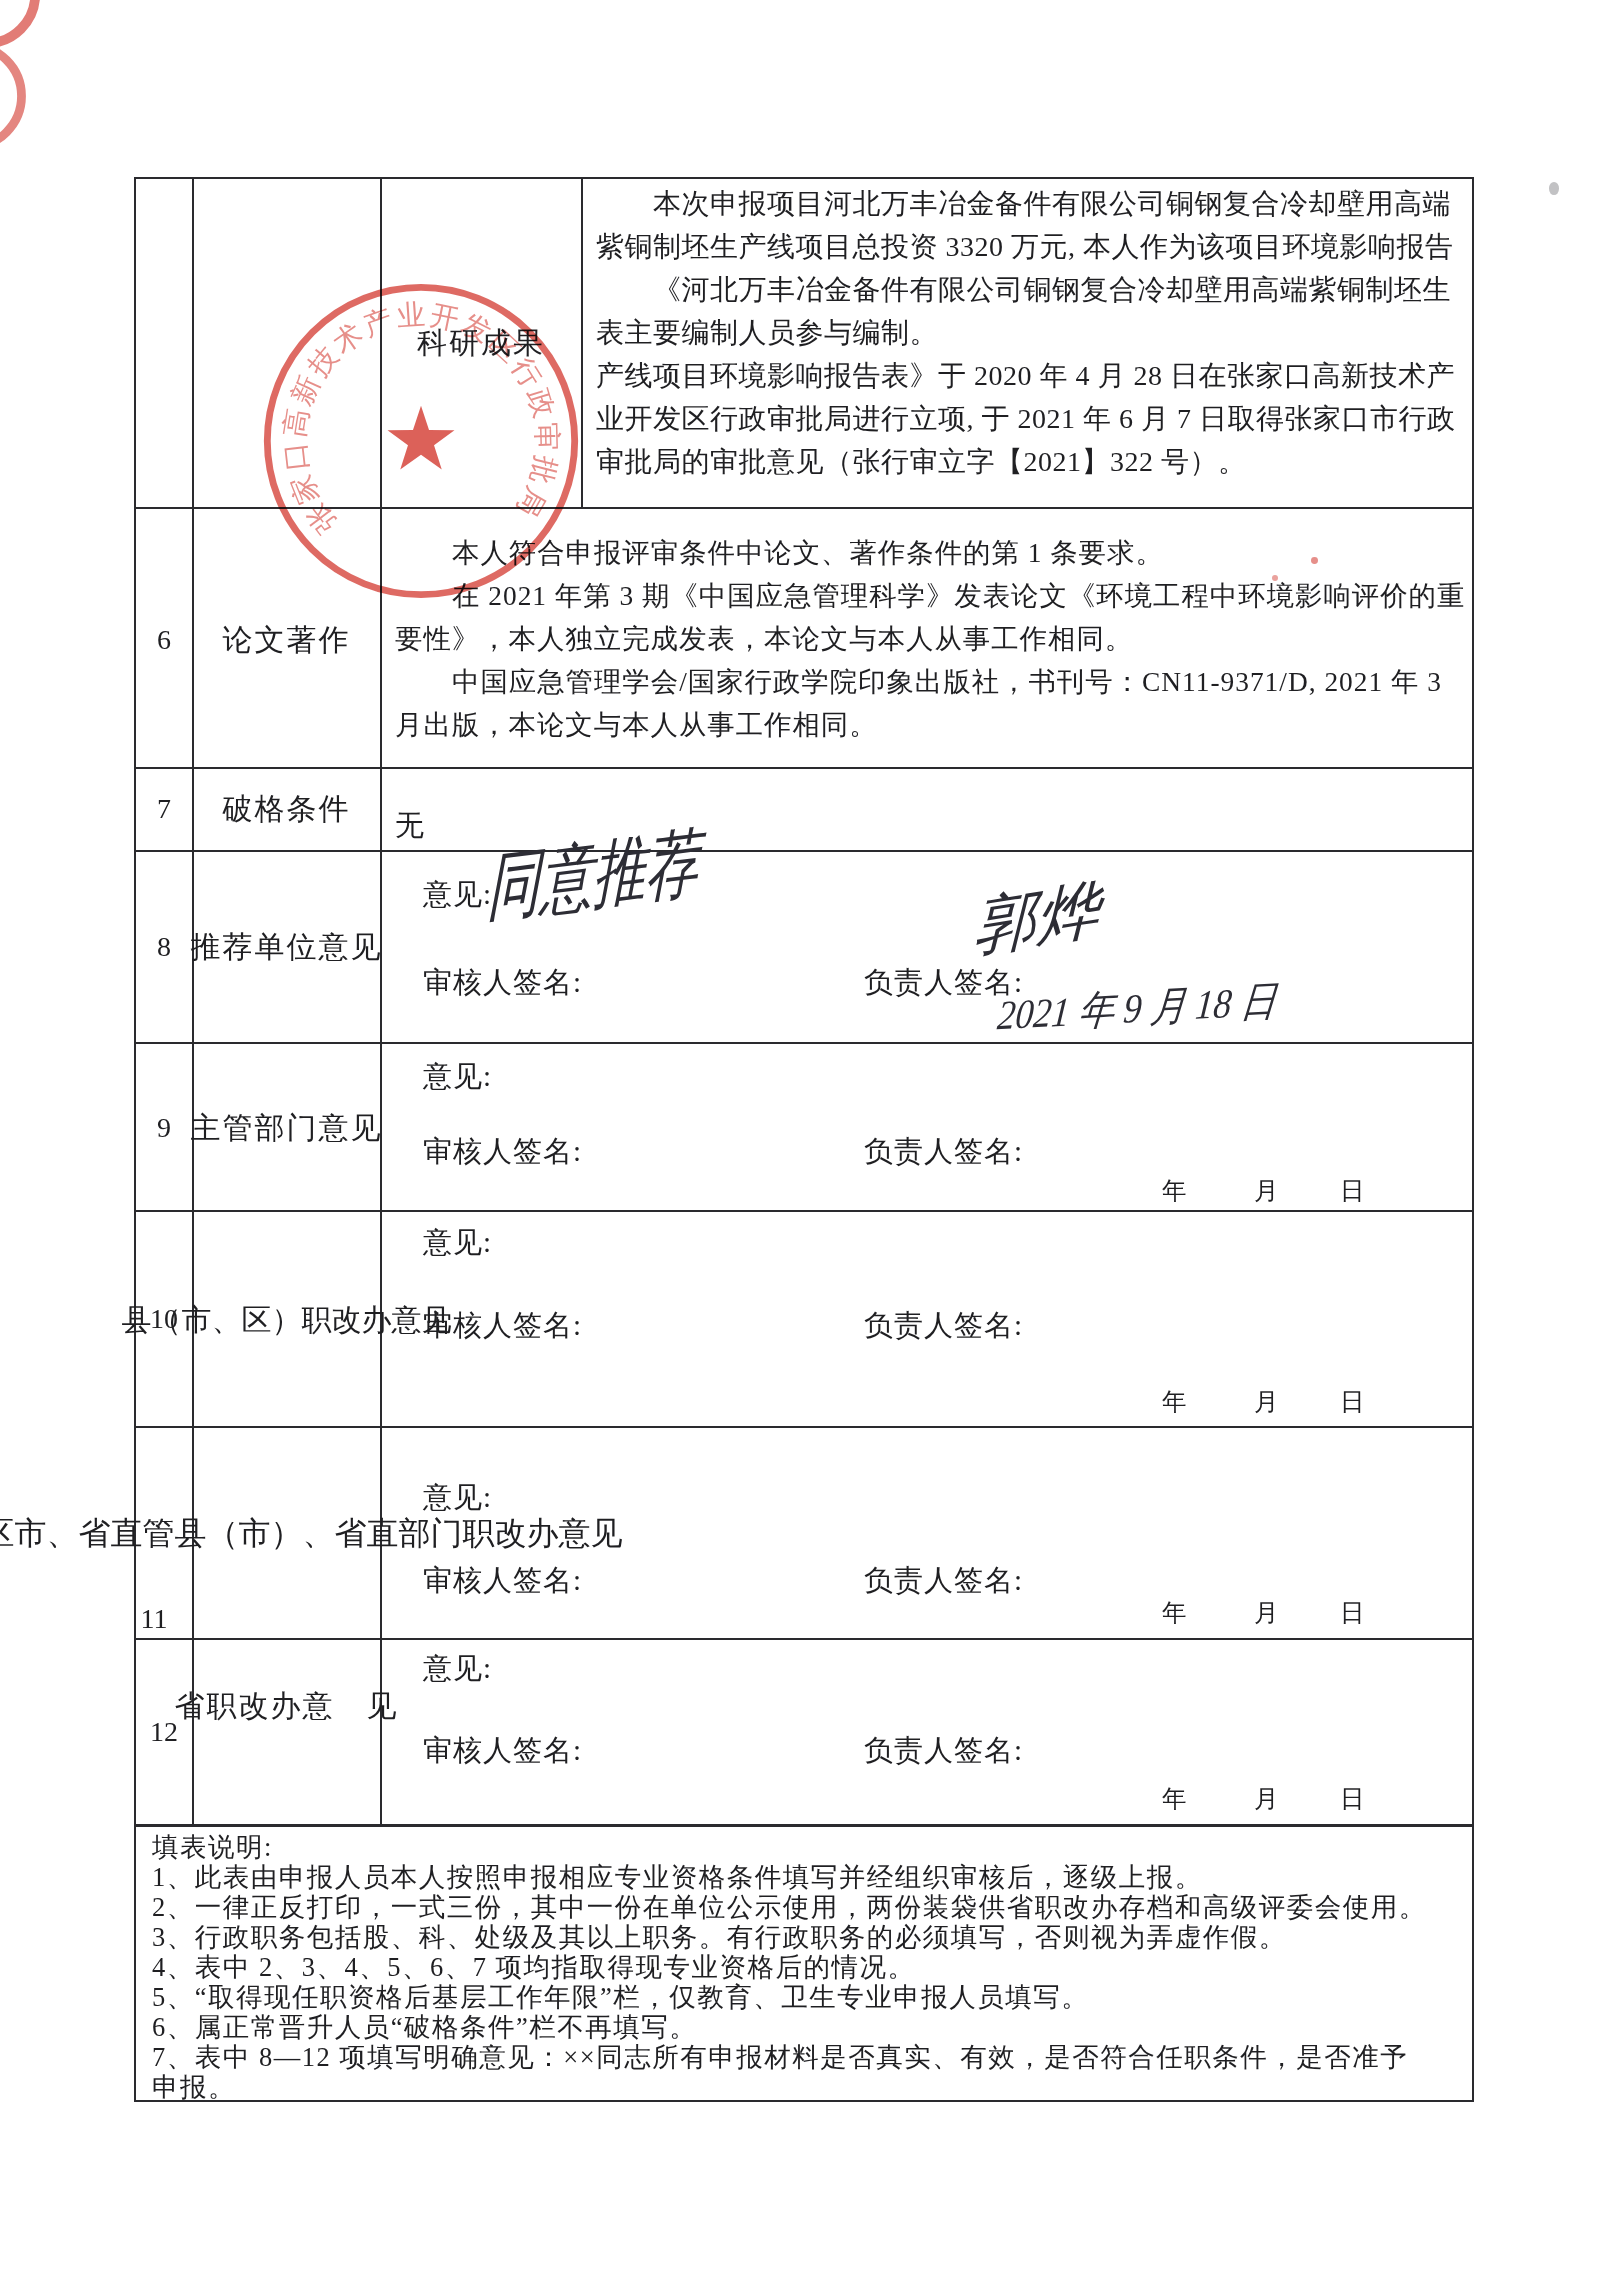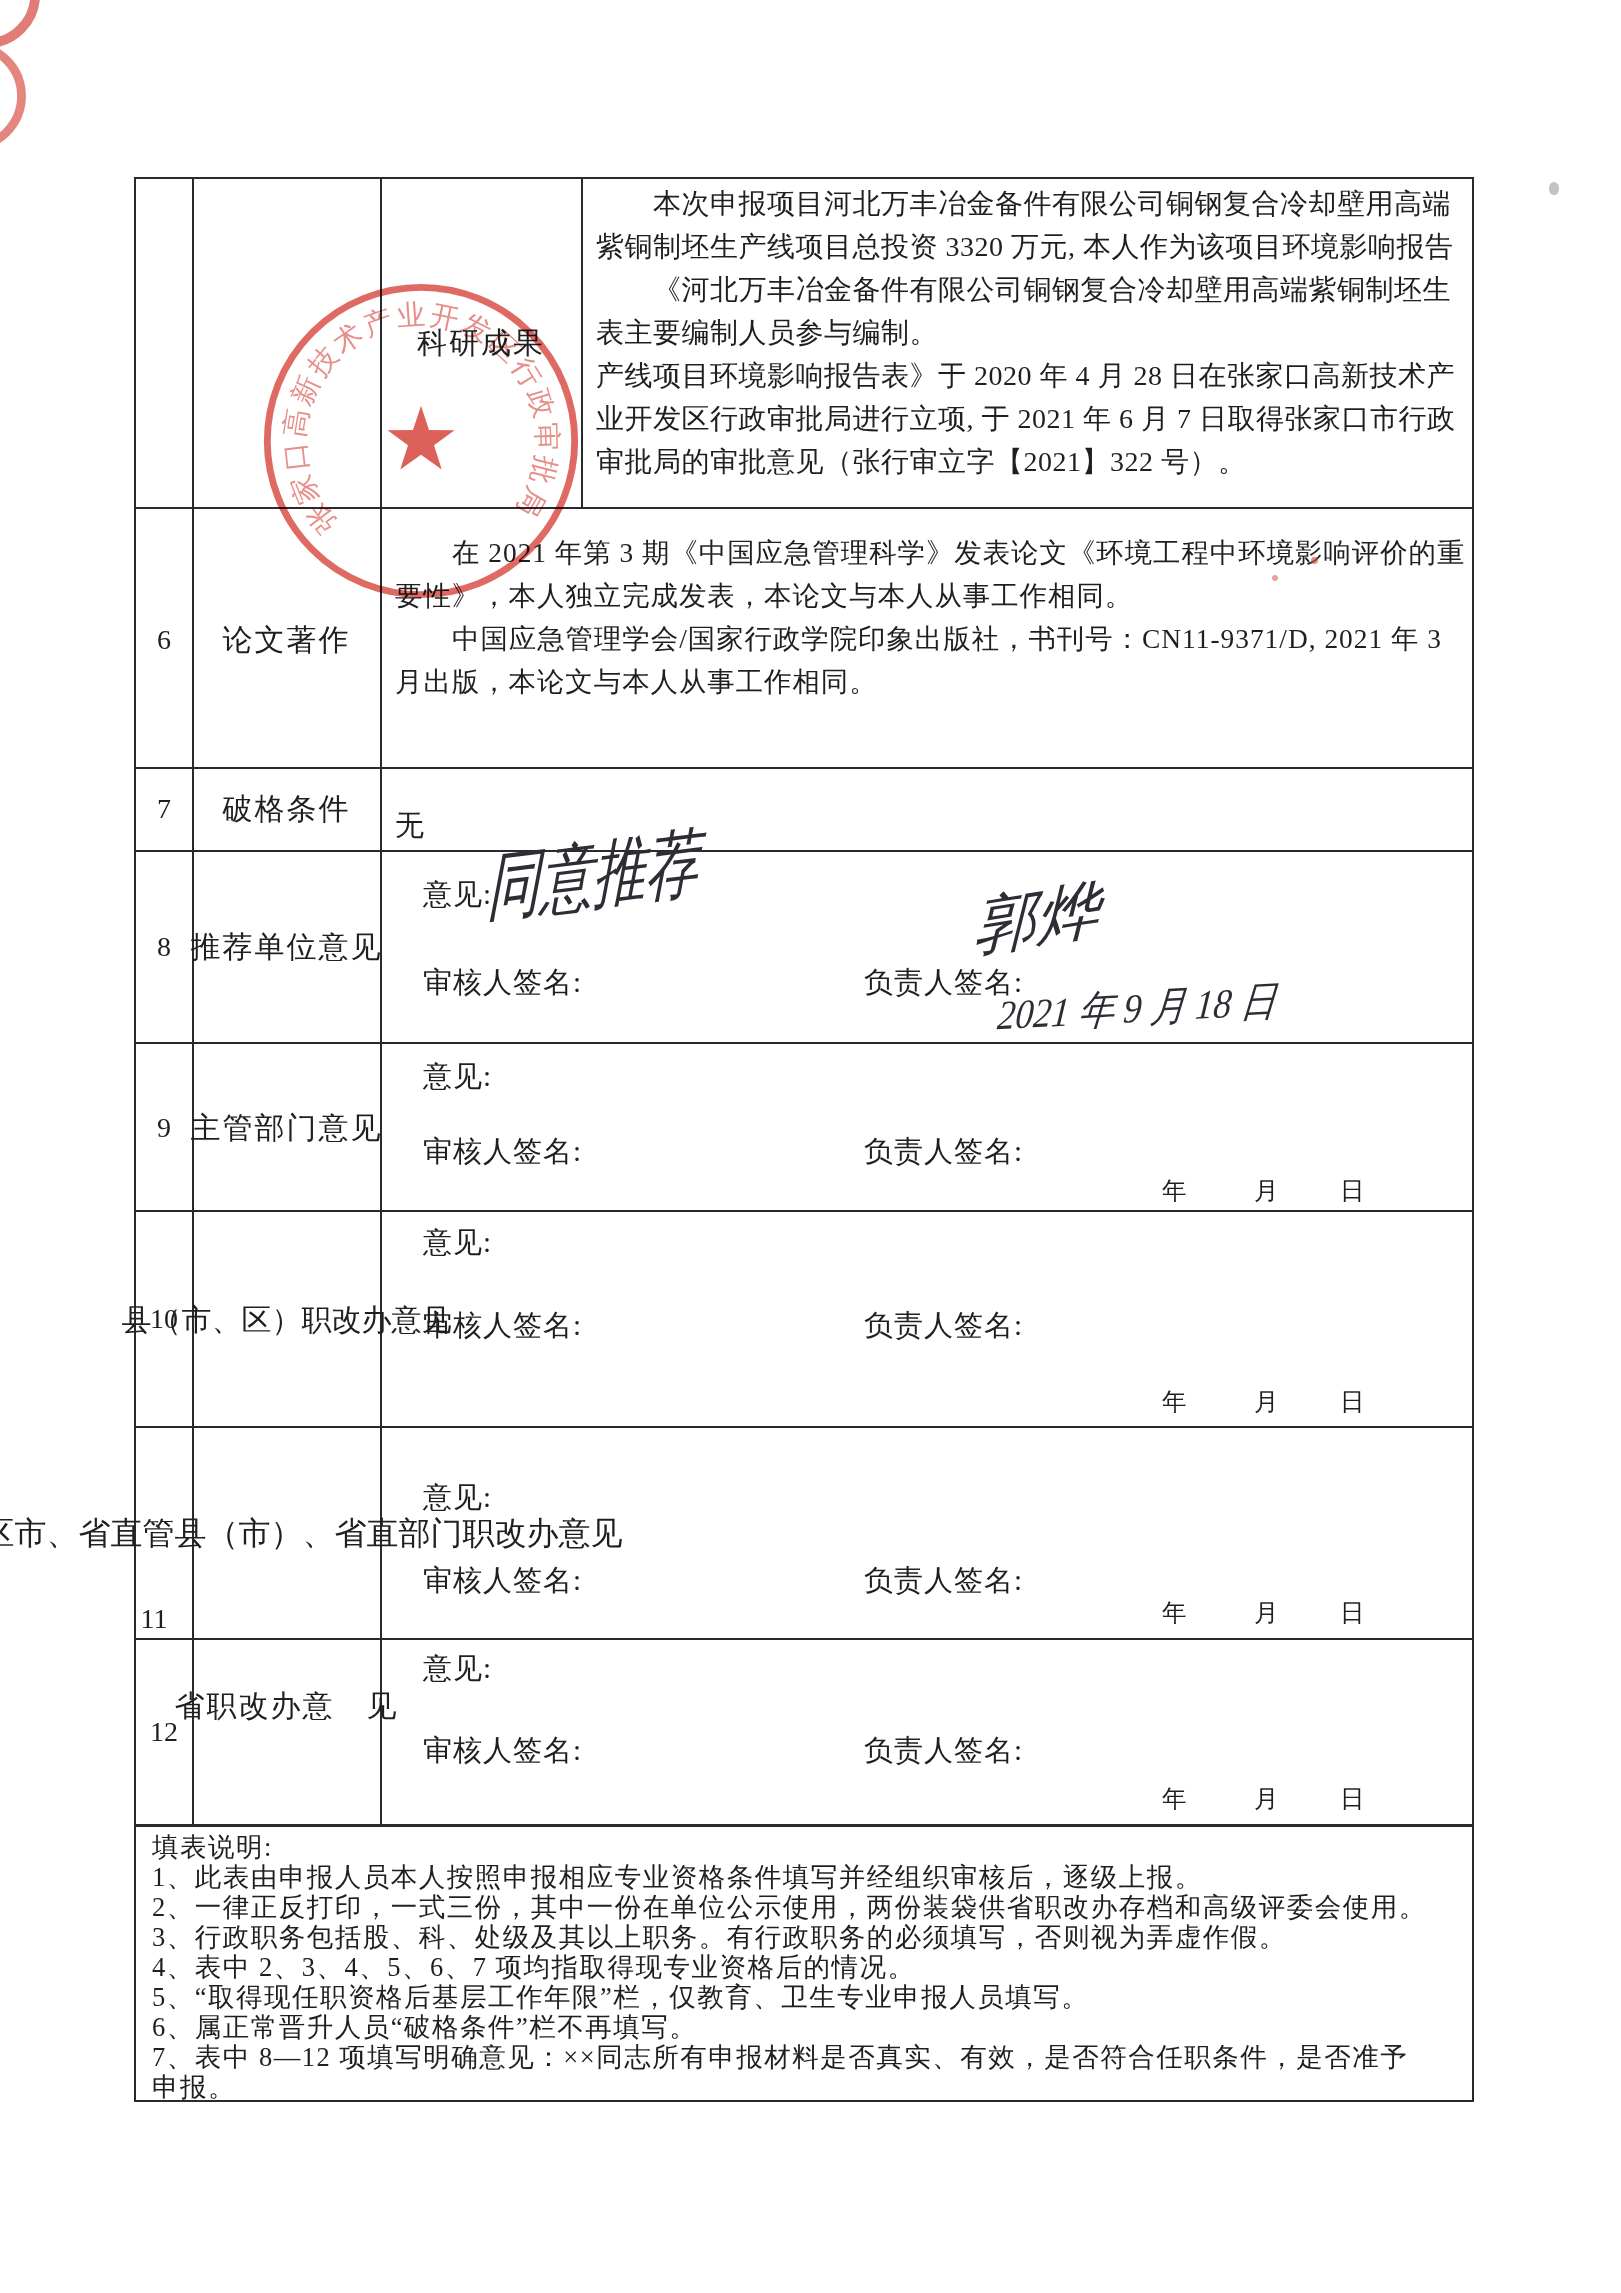--- a/index.html
+++ b/index.html
@@ -59,20 +59,21 @@
       <div class="ln">产线项目环境影响报告表》于 2020 年 4 月 28 日在张家口高新技术产</div>
       <div class="ln">业开发区行政审批局进行立项, 于 2021 年 6 月 7 日取得张家口市行政</div>
       <div class="ln">审批局的审批意见（张行审立字【2021】322 号）。</div>
     </div>
   </div>
 
   <div>
     <div class="cellc num" style="left:136px;top:511px;width:56px;height:257px;">6</div>
     <div class="cellc rowlabel" style="left:194px;top:511px;width:185px;height:257px;">论文著作</div>
     <div class="plines r6" style="left:395px;top:532px;width:1068px;">
+      <div class="ln ind">本人符合申报评审条件中论文、著作条件的第 1 条要求。</div>
       <div class="ln ind">在 2021 年第 3 期《中国应急管理科学》发表论文《环境工程中环境影响评价的重</div>
       <div class="ln">要性》，本人独立完成发表，本论文与本人从事工作相同。</div>
       <div class="ln ind">中国应急管理学会/国家行政学院印象出版社，书刊号：CN11-9371/D, 2021 年 3</div>
       <div class="ln">月出版，本论文与本人从事工作相同。</div>
     </div>
   </div>
 
   <div>
     <div class="cellc num" style="left:136px;top:769px;width:56px;height:80px;">7</div>
     <div class="cellc rowlabel" style="left:194px;top:769px;width:185px;height:80px;">破格条件</div>

